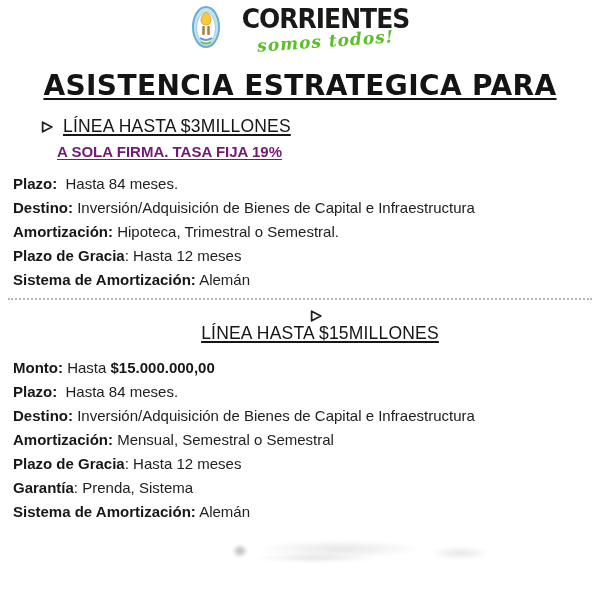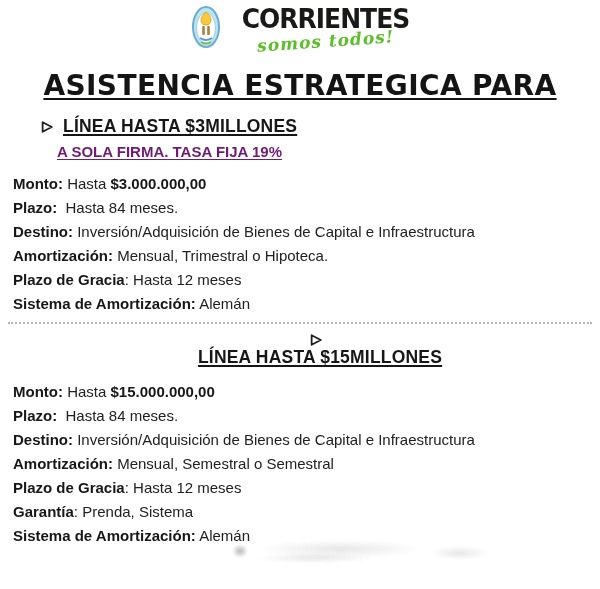--- a/index.html
+++ b/index.html
@@ -50,21 +50,21 @@
   }
 
   
   .section-head {
     display: flex; align-items: center;
     margin: 13px 0 0 40px;
   }
   .sec2 .section-head { margin-top: 9px; flex-direction: column; }
   .bullet { width: 14px; height: 14px; margin-right: 9px; flex: 0 0 auto; }
   .section-heading {
-    font-size: 17.5px; font-weight: bold; color: #161616;
+    font-size: 17.5px; font-weight: normal; color: #161616;
     text-decoration: underline;
     text-decoration-thickness: 2px;
     text-underline-offset: 2px;
     letter-spacing: 0.2px;
   }
   .section-subheading {
     margin: 6px 0 0 57px;
     font-size: 15px; font-weight: bold;
     color: var(--green, #2ba05a);
     text-decoration: underline;
@@ -127,24 +127,23 @@
     <div class="section-head">
       <span class="bullet">
         <svg width="14" height="14" viewBox="0 0 16 16">
           <path d="M3 2.5 L13.5 8 L3 13.5 Z" fill="#ffffff" stroke="#1f1f1f" stroke-width="2" stroke-linejoin="round"></path>
         </svg>
       </span>
       <span class="section-heading">LÍNEA HASTA $3MILLONES</span>
     </div>
     <div class="section-subheading" style="color:#701a75">A SOLA FIRMA. TASA FIJA 19%</div>
     <div class="fields">
-      <p class="field"><b class="lbl">Monto:</b><span class="val"> Hasta </span><b class="val-bold">$3.000.000,00</b></p>
       <p class="field"><b class="lbl">Plazo:</b><span class="val">  Hasta 84 meses.</span></p>
       <p class="field"><b class="lbl">Destino:</b><span class="val"> Inversión/Adquisición de Bienes de Capital e Infraestructura</span></p>
-      <p class="field"><b class="lbl">Amortización:</b><span class="val"> Mensual, Trimestral o Hipoteca.</span></p>
+      <p class="field"><b class="lbl">Amortización:</b><span class="val"> Hipoteca, Trimestral o Semestral.</span></p>
       <p class="field"><b class="lbl">Plazo de Gracia</b><span class="val">: Hasta 12 meses</span></p>
       <p class="field"><b class="lbl">Sistema de Amortización:</b><span class="val"> Alemán</span></p>
     </div>
   </div>
 
   <div class="divider"></div>
 
   <div class="section sec2">
     <div class="section-head">
       <span class="bullet">

